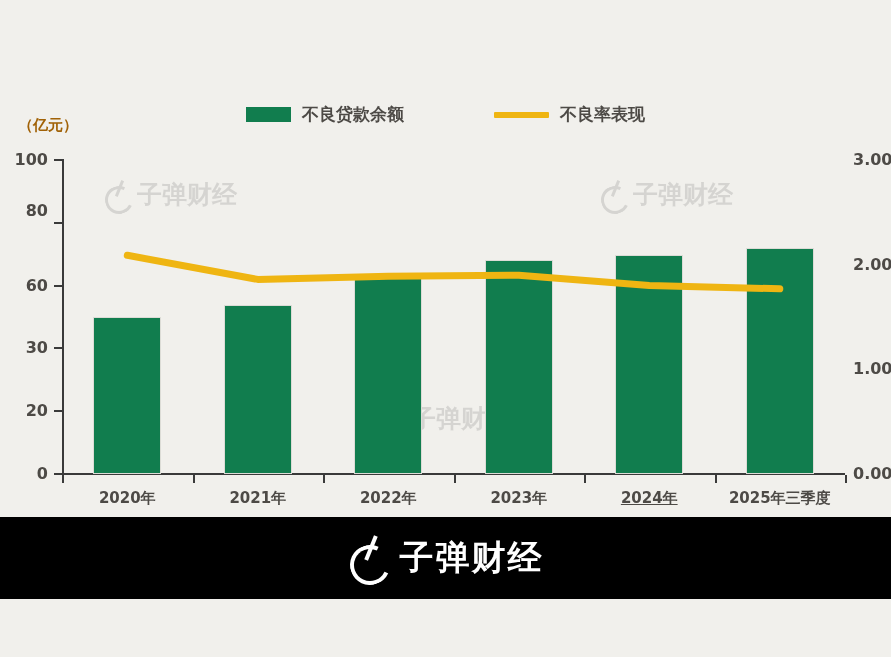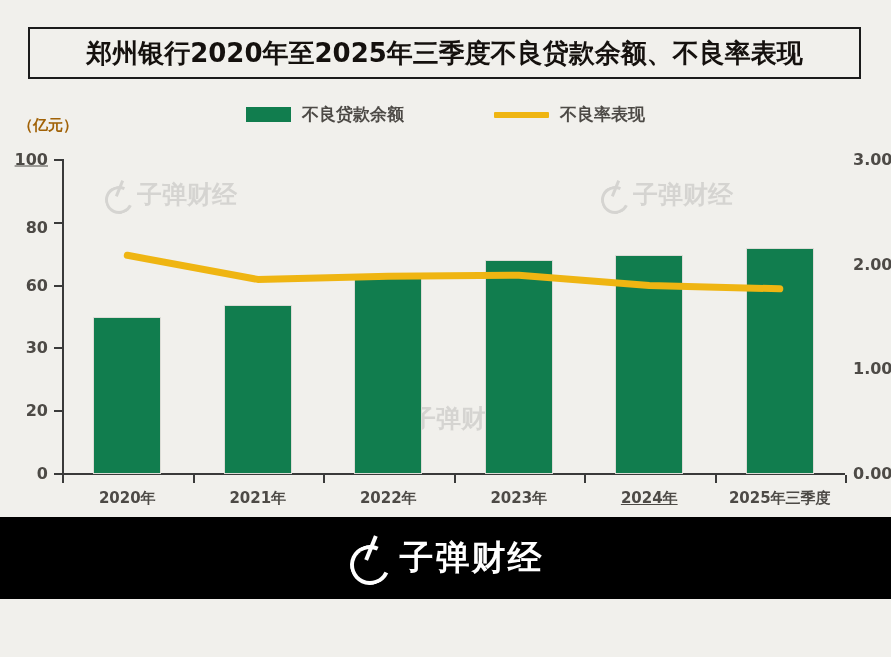--- a/index.html
+++ b/index.html
@@ -270,23 +270,20 @@
     font-size: 18px;
     color: #1f1f1f;
     font-family: "DejaVu Sans", "Liberation Sans", sans-serif;
   }
 </style>
 </head>
 <body>
 
 <div id="page">
 
-  <div class="title-box">
-    <div class="title-text">郑州银行2020年至2025年三季度不良贷款余额、不良率表现</div>
-  </div>
 
   <div class="legend">
     <div class="legend-item">
       <span class="legend-swatch-bar"></span>
       <span class="legend-label">不良贷款余额</span>
     </div>
     <div class="legend-item">
       <span class="legend-swatch-line"></span>
       <span class="legend-label">不良率表现</span>
     </div>
@@ -305,23 +302,23 @@
   <div class="wm wm3">
     <span class="wm-mark"></span>
     <span class="wm-text">子弹财经</span>
   </div>
 
   <div class="plot" id="plot">
     <div class="axis-line-v"></div>
     <div class="axis-line-h"></div>
     <div id="ticks-left">
         <div class="tick-left" style="top: 0px;"></div>
-        <div class="ylabel-left" style="top: 0px; text-decoration: underline;">100</div>
+        <div class="ylabel-left" style="top: 0px;">100</div>
         <div class="tick-left" style="top: 62.8px;"></div>
-        <div class="ylabel-left" style="top: 68px;">80</div>
+        <div class="ylabel-left" style="top: 51px;">80</div>
         <div class="tick-left" style="top: 125.6px;"></div>
         <div class="ylabel-left" style="top: 125.6px;">60</div>
         <div class="tick-left" style="top: 188.4px;"></div>
         <div class="ylabel-left" style="top: 188.4px;">30</div>
         <div class="tick-left" style="top: 251.2px;"></div>
         <div class="ylabel-left" style="top: 251.2px;">20</div>
         <div class="tick-left" style="top: 314px;"></div>
         <div class="ylabel-left" style="top: 314px;">0</div>
       </div>
     <div id="ticks-right">

